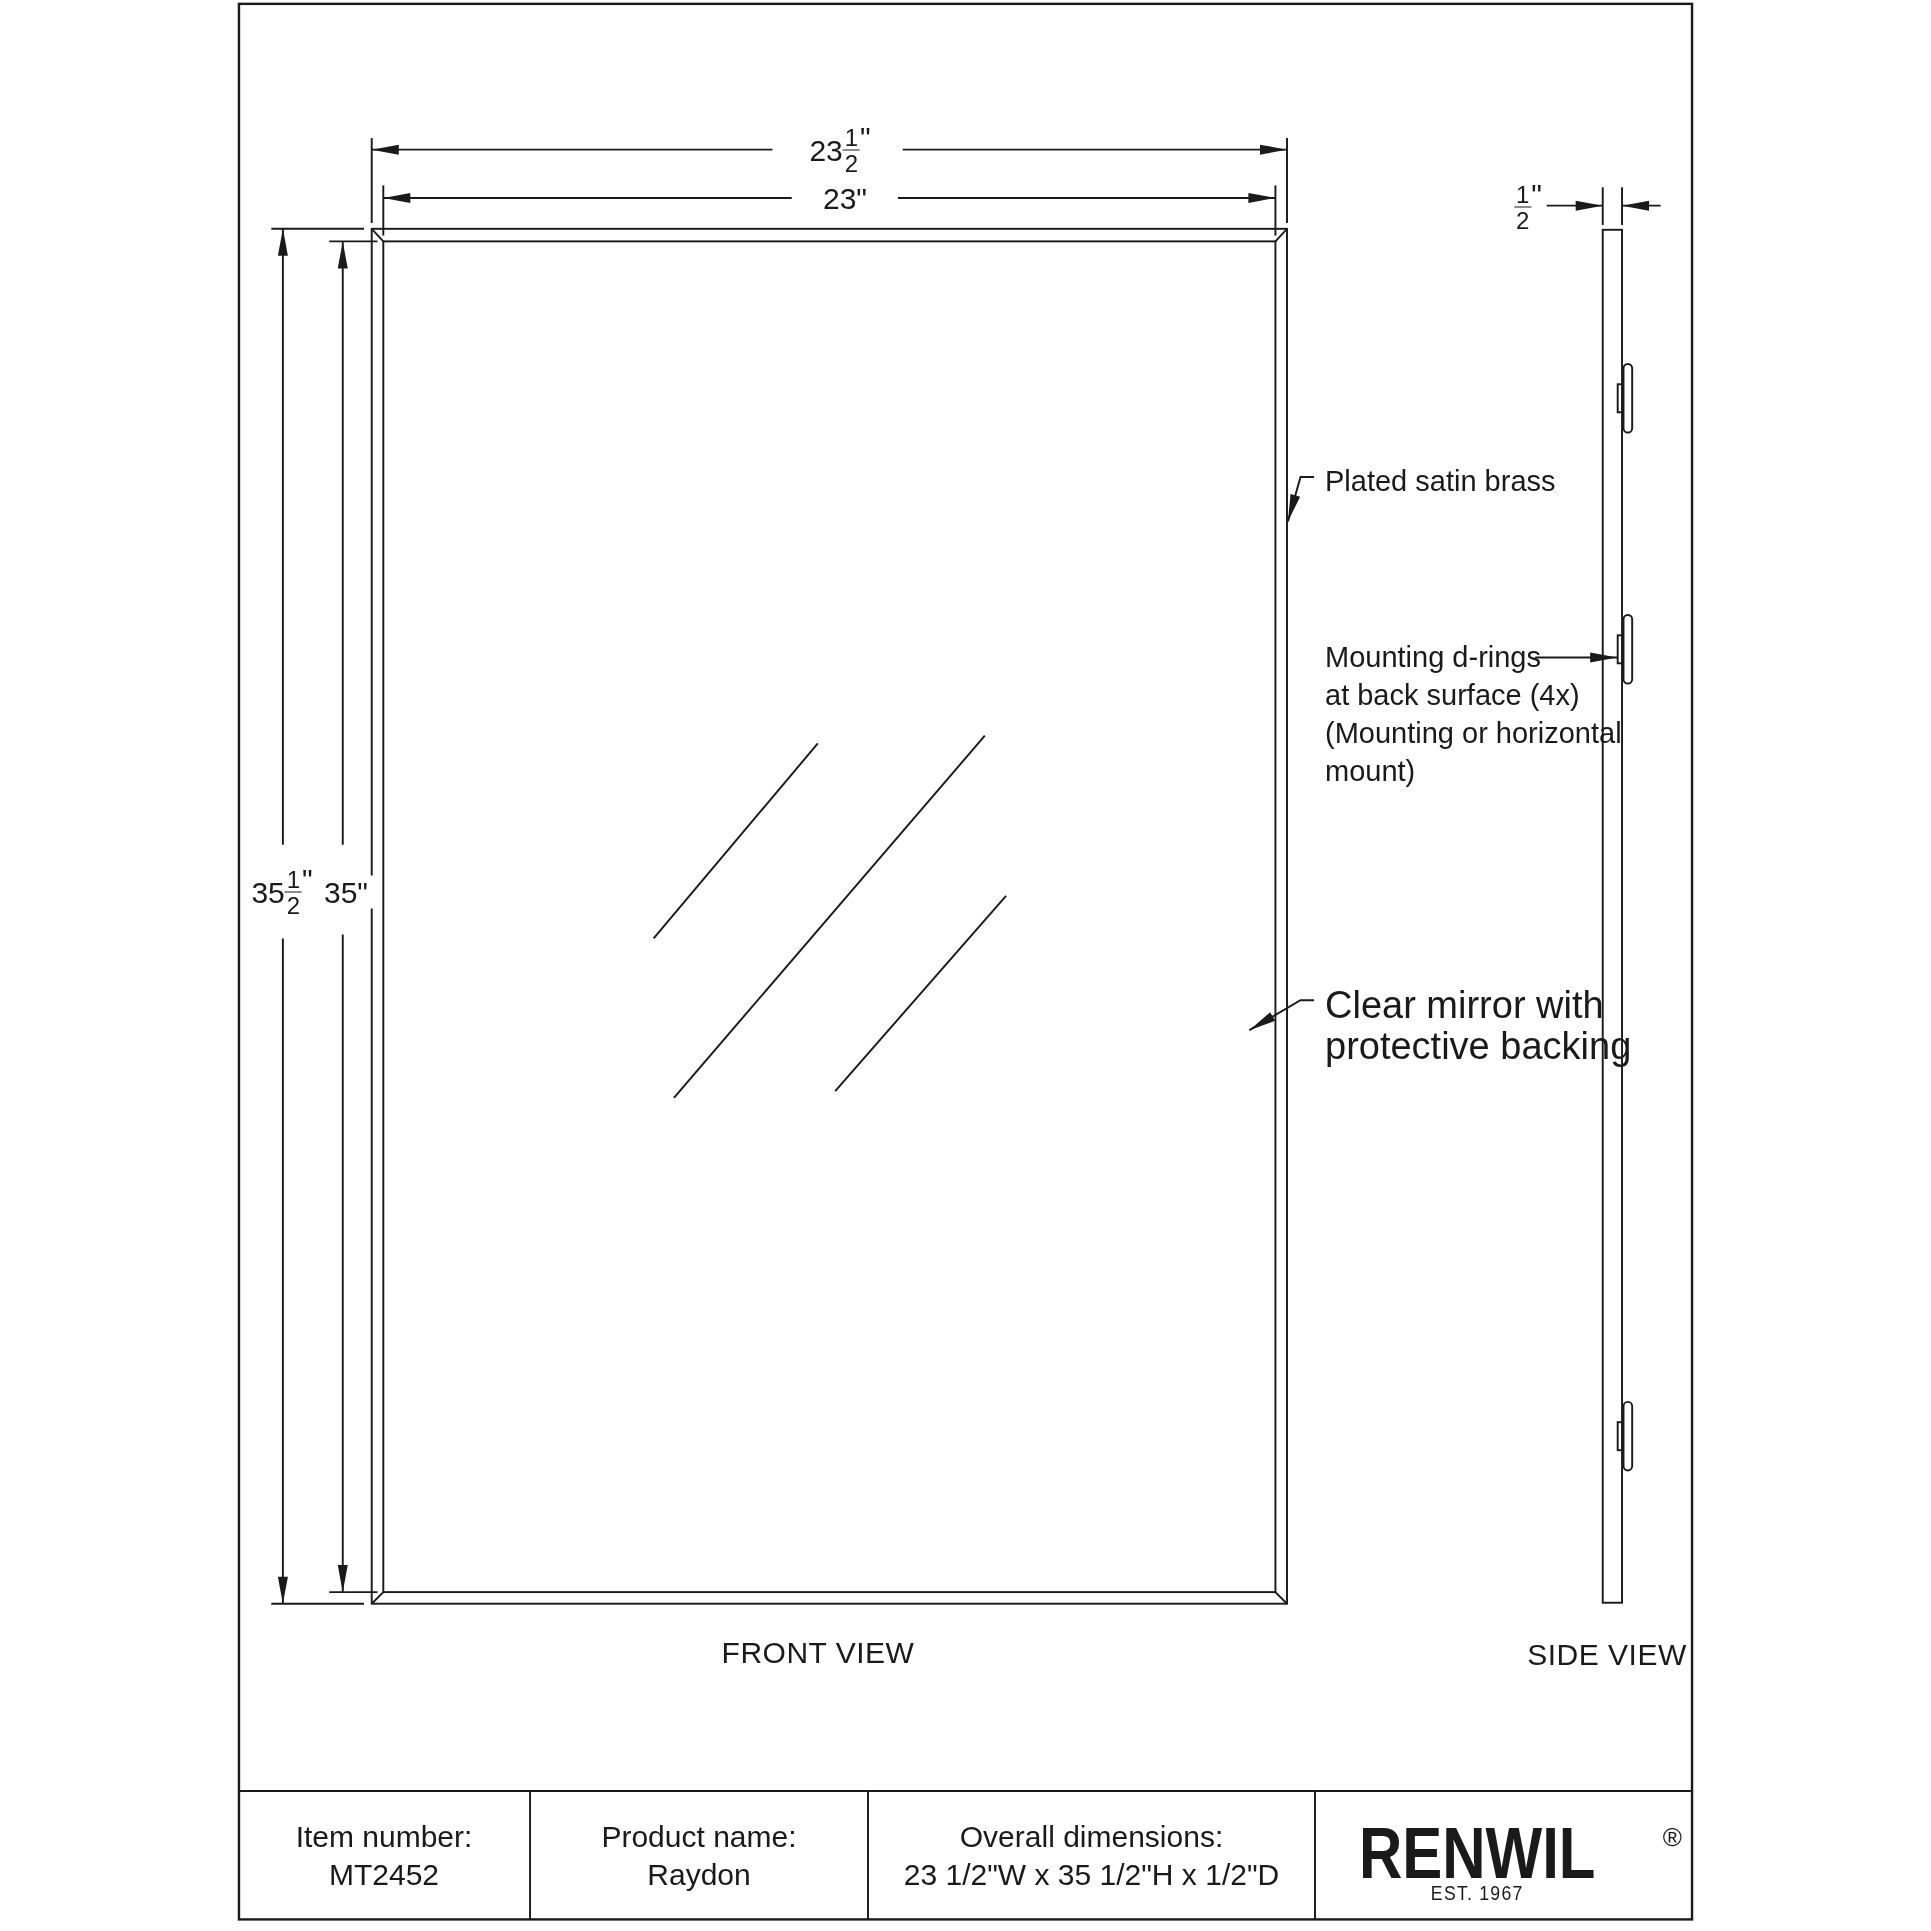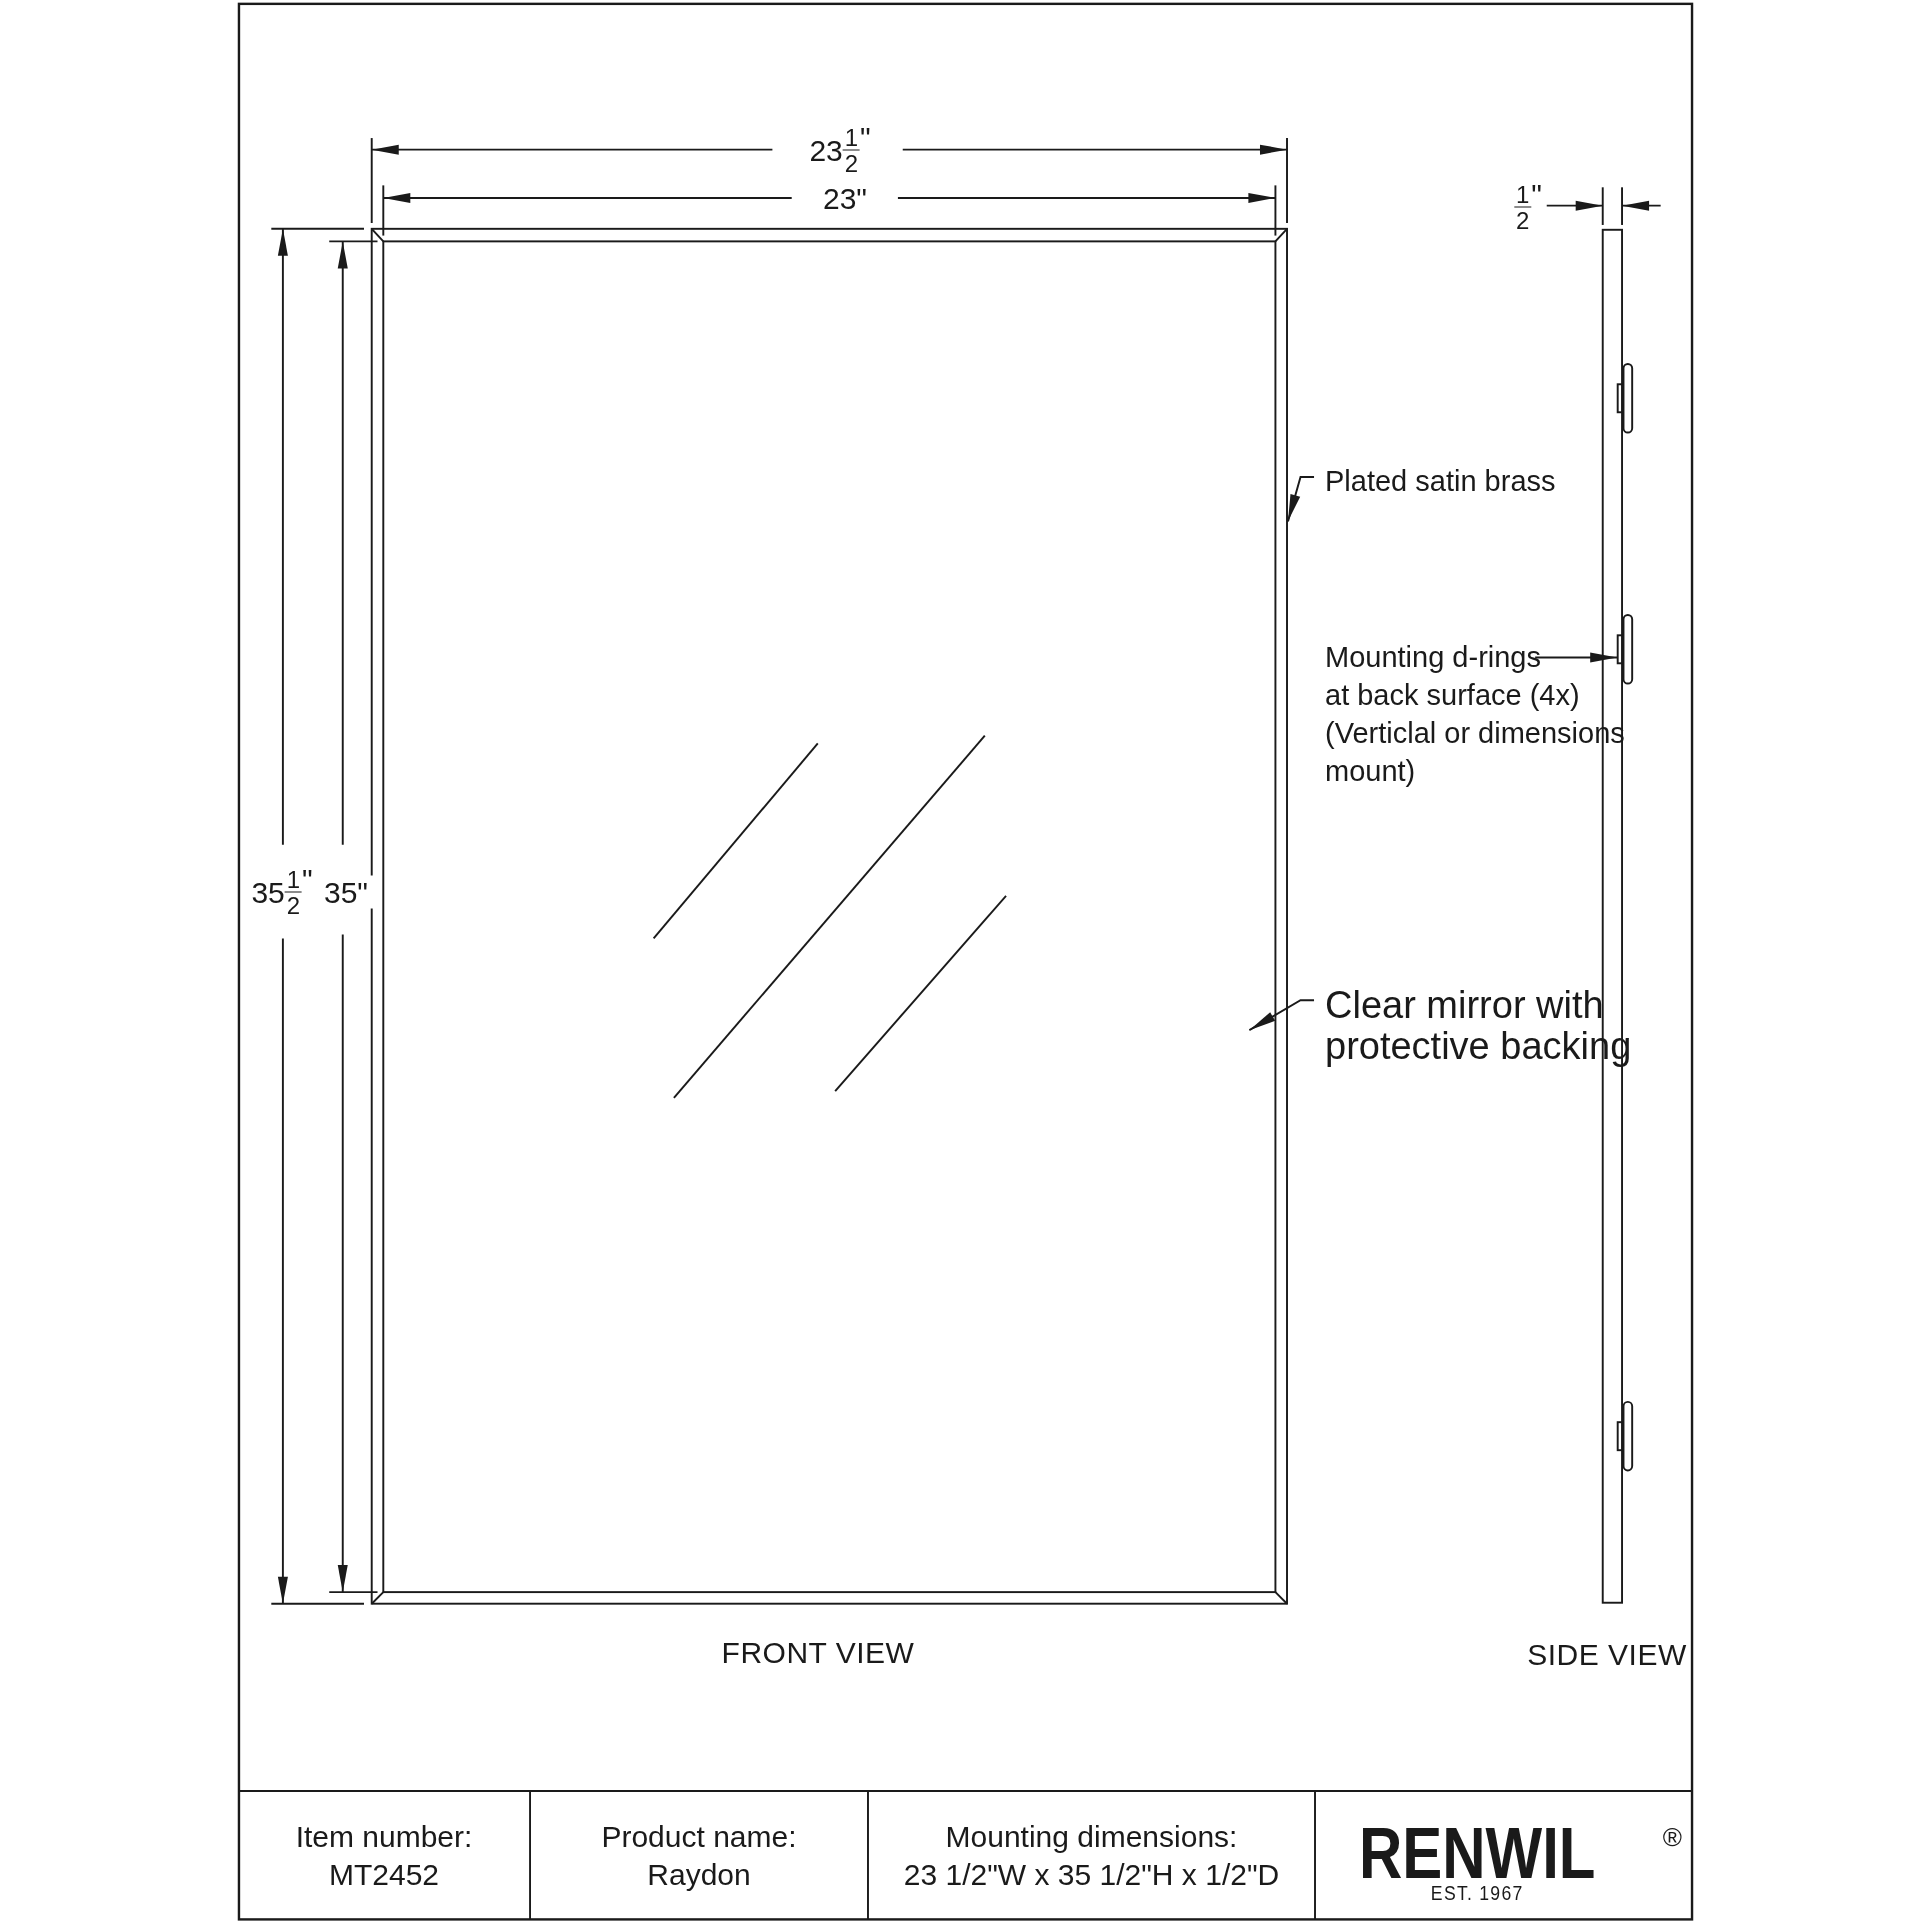--- a/index.html
+++ b/index.html
@@ -138,39 +138,39 @@
         <span class="den">2</span>
       </span>
       <span class="unit-top">"</span>
   </div>
 
   <div class="txt note" style="left:1325px;top:462px;">Plated satin brass</div>
 
   <div class="txt note" style="left:1325px;top:638px;">
     <div>Mounting d-rings</div>
     <div>at back surface (4x)</div>
-    <div>(Verticlal or dimensions</div>
+    <div>(Mounting or horizontal</div>
     <div>mount)</div>
   </div>
 
   <div class="txt note-tight" style="left:1325px;top:985px;">
     <div>Clear mirror with</div>
     <div>protective backing</div>
   </div>
 
   <div class="txt viewlabel center" style="left:818px;top:1653px;">FRONT VIEW</div>
   <div class="txt viewlabel center" style="left:1607px;top:1655px;">SIDE VIEW</div>
 
   <div class="cell" style="left:238px;width:292px;">
     <div>Item number:</div>
     <div>MT2452</div>
   </div>
   <div class="cell" style="left:530px;width:338px;">
     <div>Product name:</div>
     <div>Raydon</div>
   </div>
   <div class="cell" style="left:868px;width:447px;">
-    <div>Mounting dimensions:</div>
+    <div>Overall dimensions:</div>
     <div>23 1/2"W x 35 1/2"H x 1/2"D</div>
   </div>
 
 </div>
 
 
 </body></html>

